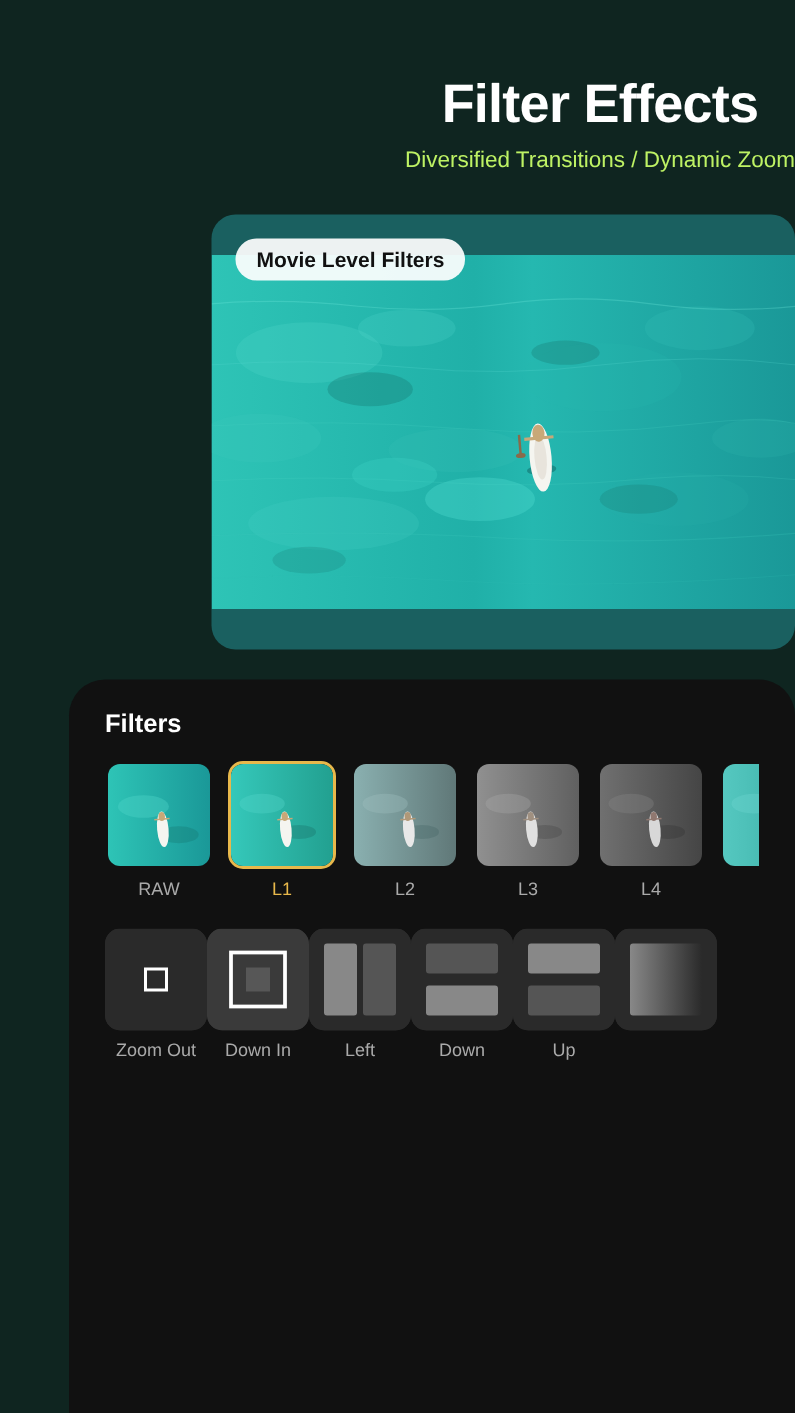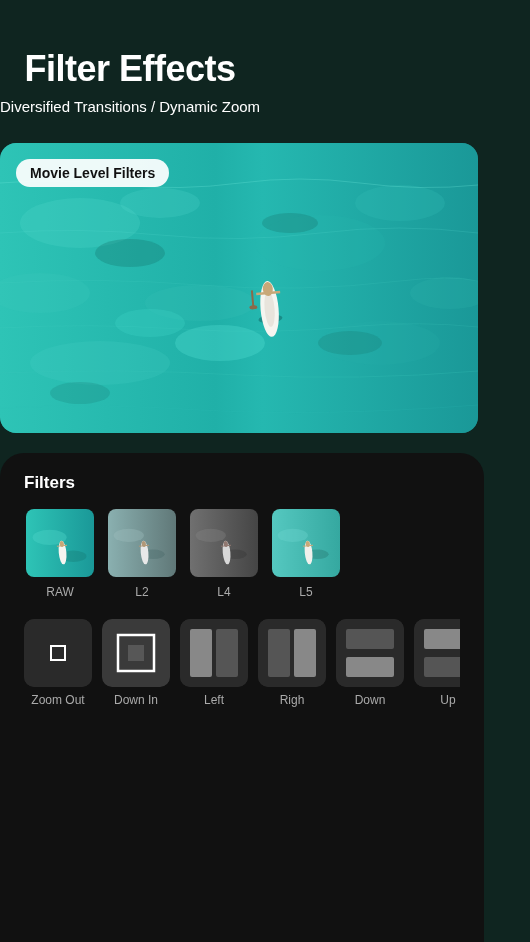--- a/index.html
+++ b/index.html
@@ -12,47 +12,47 @@
       color: #ffffff;
       overflow: hidden;
       position: relative;
     }
 
     .page-container {
       width: 530px;
       height: 942px;
       display: flex;
       flex-direction: column;
-      align-items: flex-start;
+      align-items: flex-end;
     }
 
     
     .header {
       padding-top: 48px;
       text-align: center;
       margin-bottom: 8px;
     }
 
     .header-title {
       font-size: 36px;
       font-weight: 700;
       color: #ffffff;
       letter-spacing: -0.5px;
     }
 
     .header-subtitle {
       font-size: 15px;
-      color: #ffffff;
+      color: #bef264;
       margin-top: 8px;
       font-weight: 400;
     }
 
     
     .preview-container {
-      width: 478px;
+      width: 389px;
       height: 290px;
       border-radius: 16px;
       overflow: hidden;
       margin-top: 20px;
       position: relative;
       background: #1a6060;
       flex-shrink: 0;
     }
 
     .preview-image {
@@ -144,21 +144,20 @@
       color: #e8b84b;
     }
 
     
     .transitions-section {
       margin-top: 20px;
     }
 
     .transition-row {
       display: flex;
-      gap: 10px;
       overflow-x: auto;
       scrollbar-width: none;
     }
 
     .transition-row::-webkit-scrollbar { display: none; }
 
     .transition-thumb {
       width: 68px;
       height: 68px;
       border-radius: 10px;
@@ -281,20 +280,41 @@
             <g transform="translate(38, 38) rotate(-5) scale(0.45)">
               <ellipse cx="0" cy="18" rx="9" ry="28" fill="#f5f5f0"></ellipse>
               <ellipse cx="0" cy="-2" rx="5" ry="7" fill="#c8a878"></ellipse>
               <line x1="-12" y1="2" x2="12" y2="2" stroke="#c8a878" stroke-width="2.5"></line>
             </g>
           </svg>
         </div>
         <div class="filter-label">RAW</div>
       </div>
 
+      <div class="filter-item">
+        <div class="filter-thumb selected">
+          <svg viewBox="0 0 72 72" xmlns="http://www.w3.org/2000/svg">
+            <defs>
+              <linearGradient id="l1Grad" x1="0%" y1="0%" x2="100%" y2="0%">
+                <stop offset="0%" stop-color="#35c8ba"></stop>
+                <stop offset="100%" stop-color="#22a090"></stop>
+              </linearGradient>
+            </defs>
+            <rect width="72" height="72" fill="url(#l1Grad)"></rect>
+            <ellipse cx="22" cy="28" rx="16" ry="7" fill="#55d8cc" opacity="0.35"></ellipse>
+            <ellipse cx="48" cy="48" rx="12" ry="5" fill="#186860" opacity="0.3"></ellipse>
+            <g transform="translate(38, 38) rotate(-5) scale(0.45)">
+              <ellipse cx="0" cy="18" rx="9" ry="28" fill="#f5f5f0"></ellipse>
+              <ellipse cx="0" cy="-2" rx="5" ry="7" fill="#c8a878"></ellipse>
+              <line x1="-12" y1="2" x2="12" y2="2" stroke="#c8a878" stroke-width="2.5"></line>
+            </g>
+          </svg>
+        </div>
+        <div class="filter-label selected">L1</div>
+      </div>
 
       <div class="filter-item">
         <div class="filter-thumb">
           <svg viewBox="0 0 72 72" xmlns="http://www.w3.org/2000/svg">
             <defs>
               <linearGradient id="l2Grad" x1="0%" y1="0%" x2="100%" y2="0%">
                 <stop offset="0%" stop-color="#8ab0b0"></stop>
                 <stop offset="100%" stop-color="#607878"></stop>
               </linearGradient>
             </defs>
@@ -304,20 +324,41 @@
             <g transform="translate(38, 38) rotate(-5) scale(0.45)">
               <ellipse cx="0" cy="18" rx="9" ry="28" fill="#e8e8e8"></ellipse>
               <ellipse cx="0" cy="-2" rx="5" ry="7" fill="#b09878"></ellipse>
               <line x1="-12" y1="2" x2="12" y2="2" stroke="#b09878" stroke-width="2.5"></line>
             </g>
           </svg>
         </div>
         <div class="filter-label">L2</div>
       </div>
 
+      <div class="filter-item">
+        <div class="filter-thumb">
+          <svg viewBox="0 0 72 72" xmlns="http://www.w3.org/2000/svg">
+            <defs>
+              <linearGradient id="l3Grad" x1="0%" y1="0%" x2="100%" y2="0%">
+                <stop offset="0%" stop-color="#909090"></stop>
+                <stop offset="100%" stop-color="#606060"></stop>
+              </linearGradient>
+            </defs>
+            <rect width="72" height="72" fill="url(#l3Grad)"></rect>
+            <ellipse cx="22" cy="28" rx="16" ry="7" fill="#a8a8a8" opacity="0.35"></ellipse>
+            <ellipse cx="48" cy="48" rx="12" ry="5" fill="#404040" opacity="0.3"></ellipse>
+            <g transform="translate(38, 38) rotate(-5) scale(0.45)">
+              <ellipse cx="0" cy="18" rx="9" ry="28" fill="#e0e0e0"></ellipse>
+              <ellipse cx="0" cy="-2" rx="5" ry="7" fill="#a09080"></ellipse>
+              <line x1="-12" y1="2" x2="12" y2="2" stroke="#a09080" stroke-width="2.5"></line>
+            </g>
+          </svg>
+        </div>
+        <div class="filter-label">L3</div>
+      </div>
 
       <div class="filter-item">
         <div class="filter-thumb">
           <svg viewBox="0 0 72 72" xmlns="http://www.w3.org/2000/svg">
             <defs>
               <linearGradient id="l4Grad" x1="0%" y1="0%" x2="100%" y2="0%">
                 <stop offset="0%" stop-color="#707070"></stop>
                 <stop offset="100%" stop-color="#454545"></stop>
               </linearGradient>
             </defs>
@@ -391,31 +432,20 @@
             <svg width="68" height="68" viewBox="0 0 68 68" xmlns="http://www.w3.org/2000/svg">
               <rect width="68" height="68" fill="#2a2a2a" rx="10"></rect>
 
               <rect x="10" y="10" width="22" height="48" fill="#888888" rx="2"></rect>
               <rect x="36" y="10" width="22" height="48" fill="#555555" rx="2"></rect>
             </svg>
           </div>
           <div class="transition-label">Left</div>
         </div>
 
-        <div class="filter-item">
-          <div class="transition-thumb">
-            <svg width="68" height="68" viewBox="0 0 68 68" xmlns="http://www.w3.org/2000/svg">
-              <rect width="68" height="68" fill="#2a2a2a" rx="10"></rect>
-
-              <rect x="10" y="10" width="22" height="48" fill="#555555" rx="2"></rect>
-              <rect x="36" y="10" width="22" height="48" fill="#888888" rx="2"></rect>
-            </svg>
-          </div>
-          <div class="transition-label">Righ</div>
-        </div>
 
         <div class="filter-item">
           <div class="transition-thumb">
             <svg width="68" height="68" viewBox="0 0 68 68" xmlns="http://www.w3.org/2000/svg">
               <rect width="68" height="68" fill="#2a2a2a" rx="10"></rect>
 
               <rect x="10" y="10" width="48" height="20" fill="#555555" rx="2"></rect>
               <rect x="10" y="38" width="48" height="20" fill="#888888" rx="2"></rect>
             </svg>
           </div>

